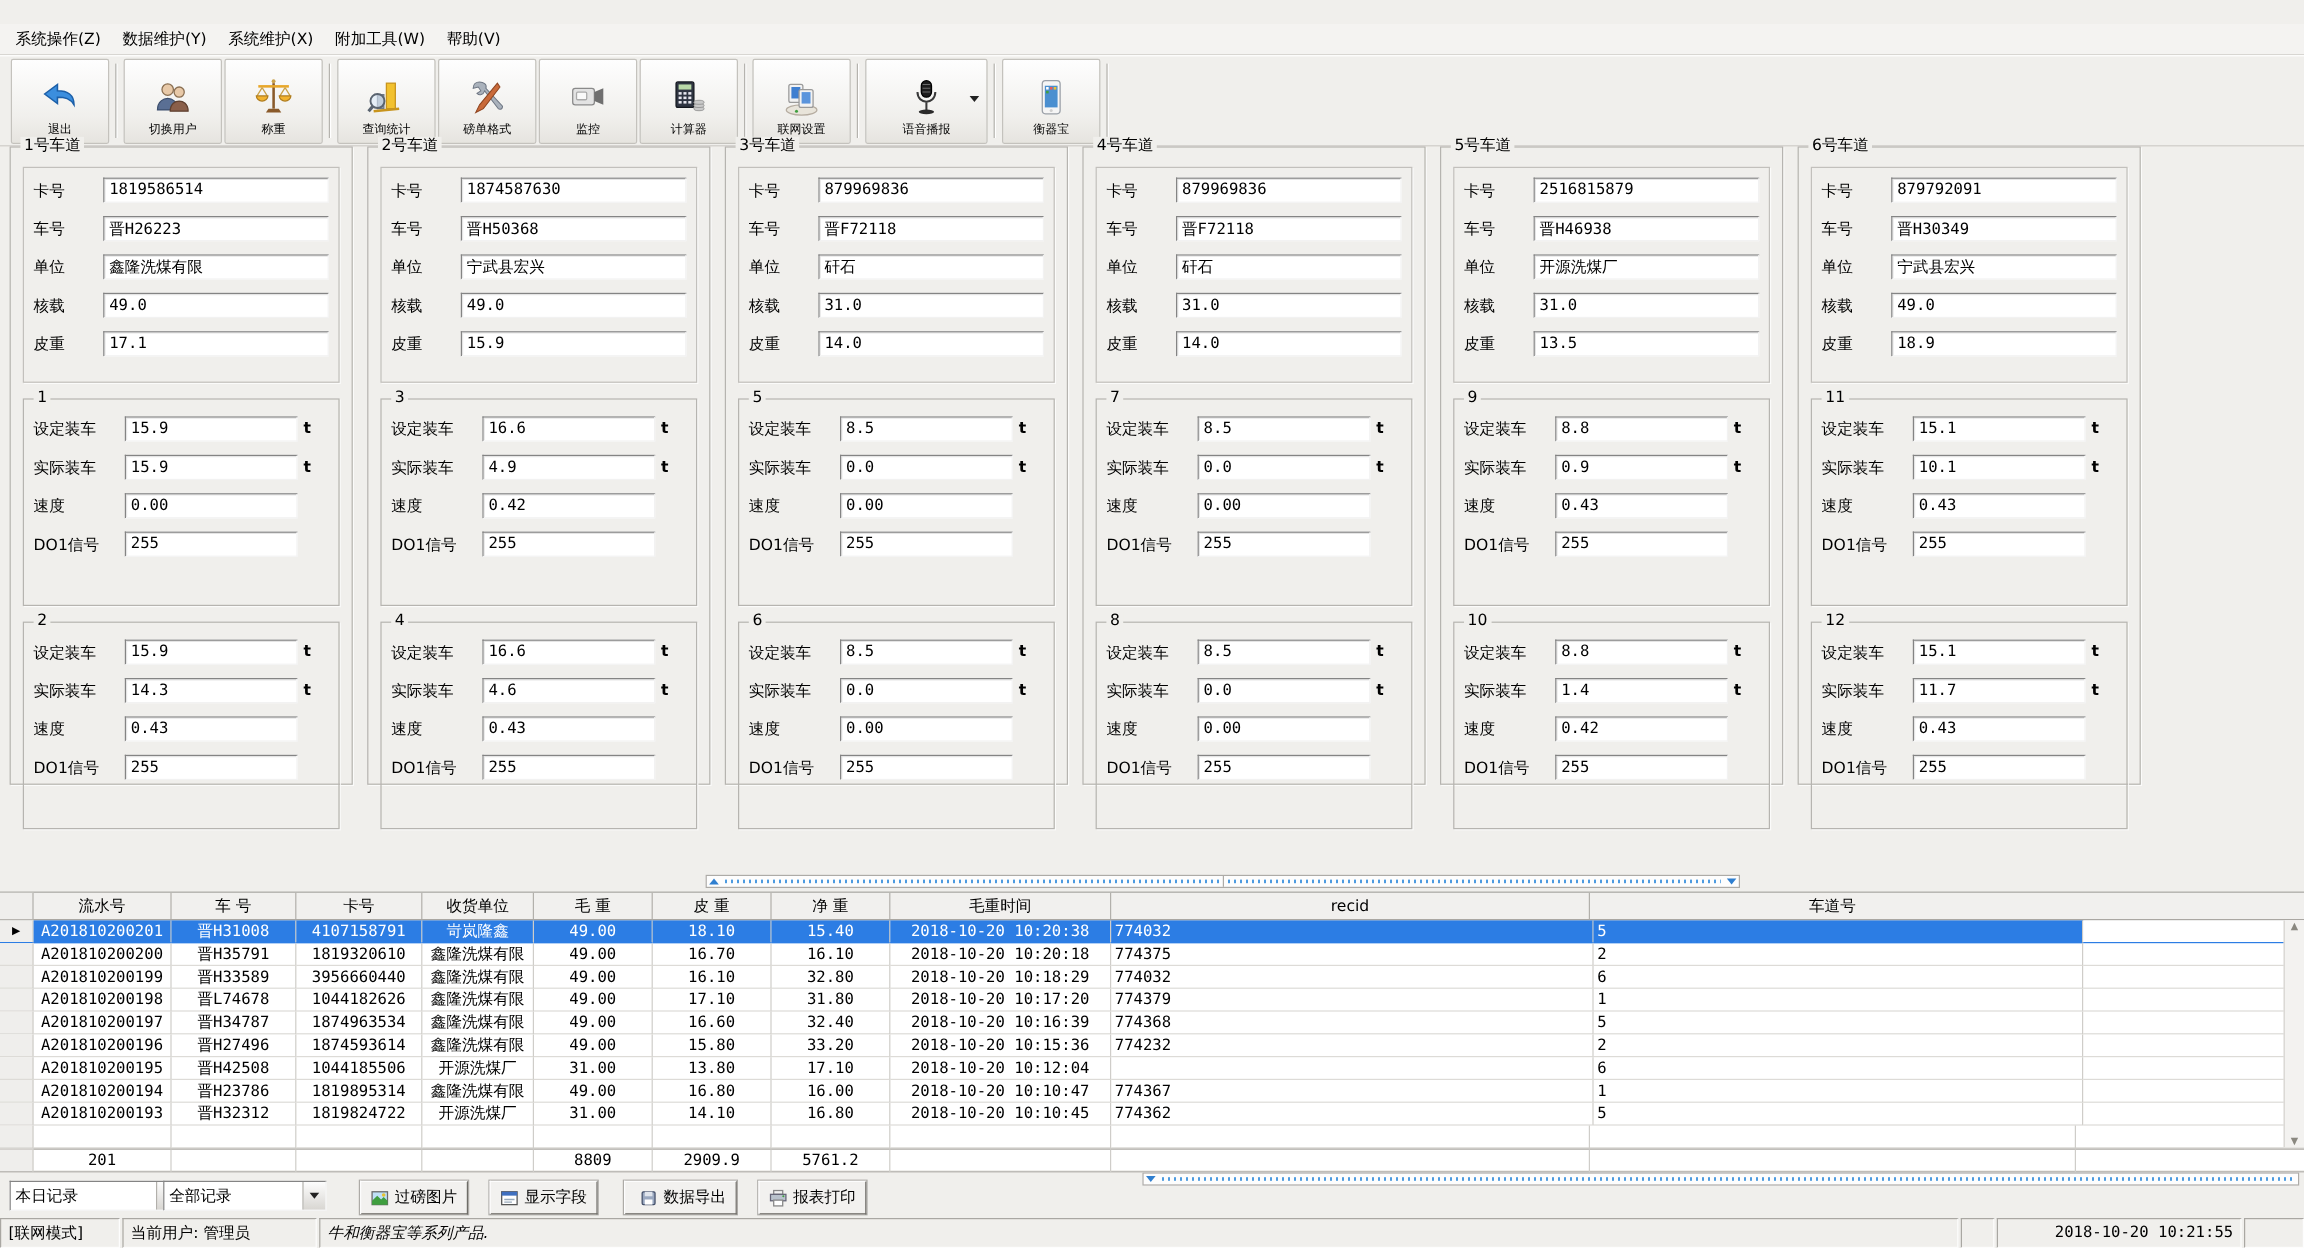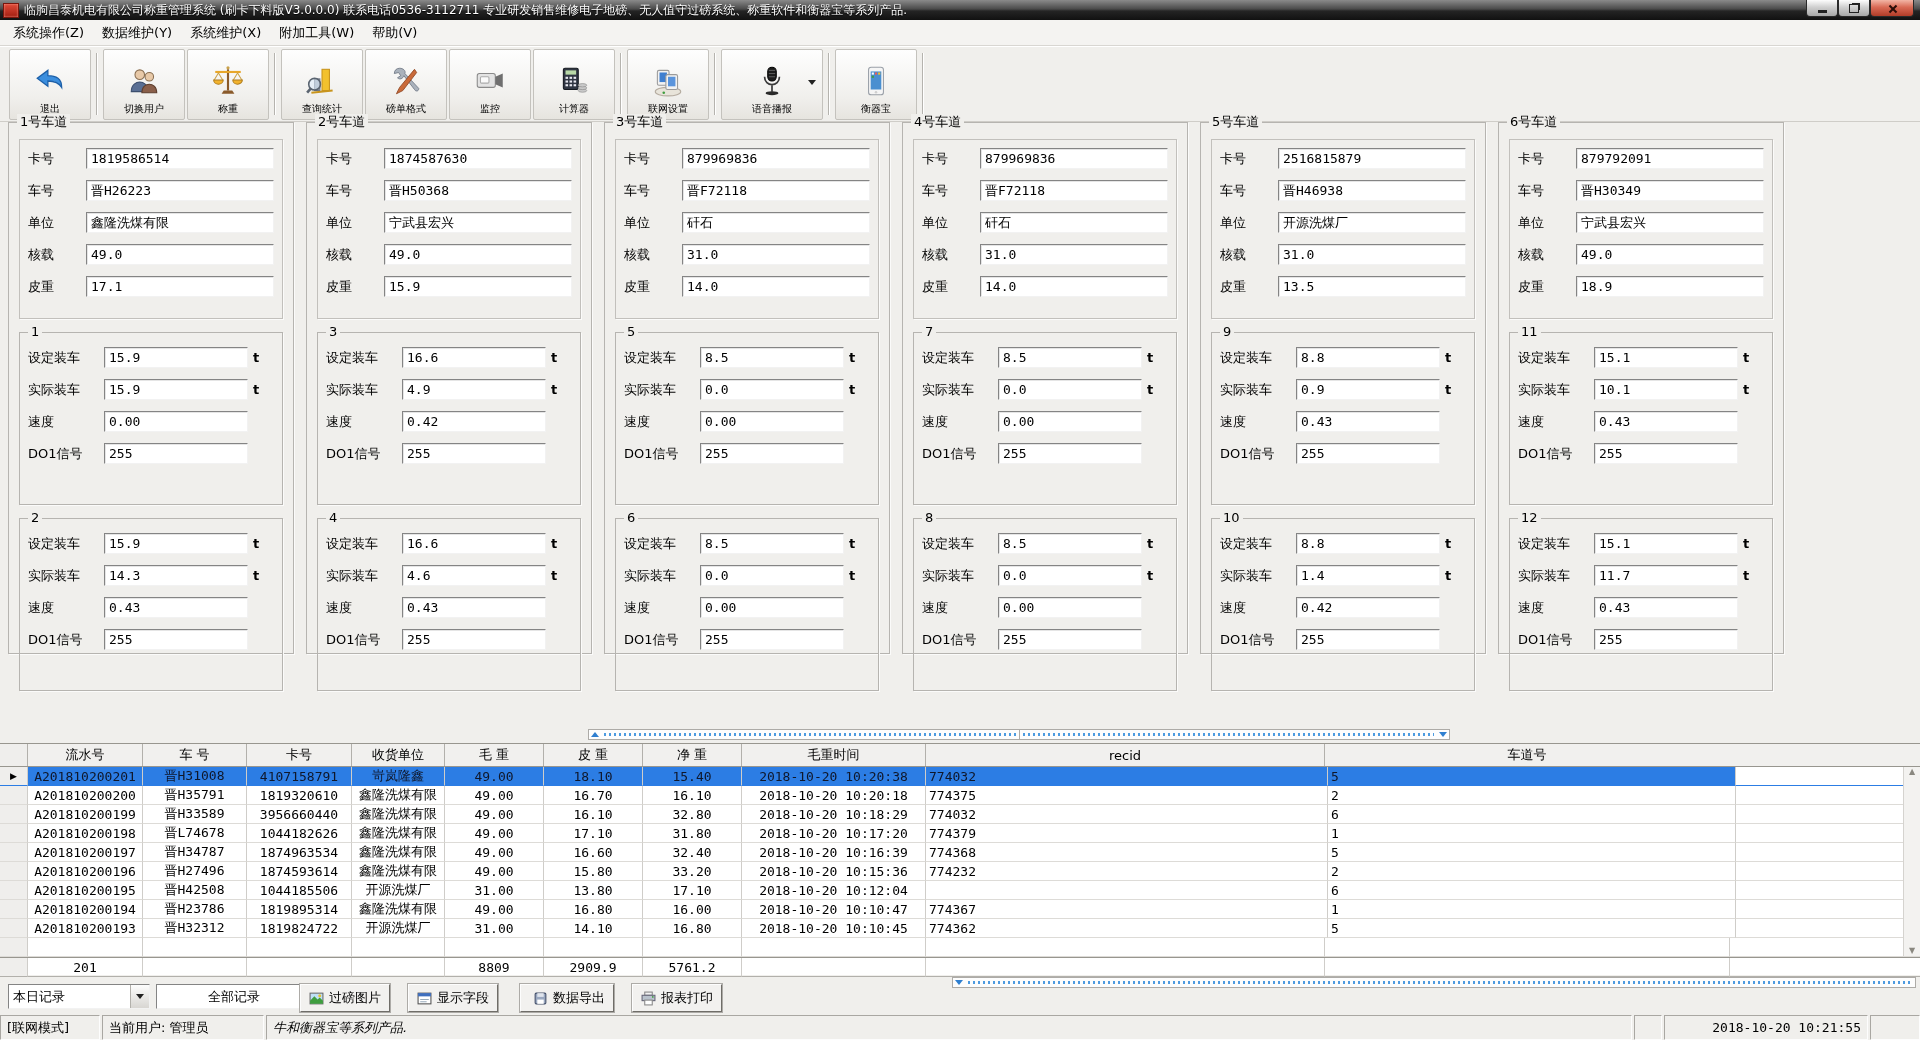--- a/index.html
+++ b/index.html
@@ -74,21 +74,21 @@
   .grid-head .gc{border-right:1px solid #b2b0ab;display:flex;align-items:center;justify-content:center;font-size:13px;}
   .grid-row{height:19px;}
   .grid-row .gc{border-right:1px solid #cfcdc9;border-bottom:1px solid #dddbd7;display:flex;align-items:center;
     justify-content:center;font-size:13px;overflow:hidden;white-space:nowrap;}
   .gc.left{justify-content:flex-start;padding-left:3px;}
   .c-ind{width:27px;flex-shrink:0;background:#efeeec;}
   .c1{width:114px;} .c2{width:103px;} .c3{width:104px;} .c4{width:92px;} .c5{width:98px;}
   .c6{width:98px;} .c7{width:98px;} .c8{width:183px;} .c9{width:398px;} .c10{width:404px;}
   .c-fill{flex:1;border-right:none !important;}
   .grid-head .c-fill,.grid-head .c10{border-right:none;}
-  .grid-row.selected .gc{background:#2c7de4;color:#0f172a;border-bottom-color:#2c7de4;}
+  .grid-row.selected .gc{background:#2c7de4;color:#ffffff;border-bottom-color:#2c7de4;}
   .grid-row.selected .c-ind{background:#efeeec;color:#000;}
   .grid-row.selected .c-ind::after{content:"▶";font-size:9px;}
   .grid-row.selected .c-fill{background:#fff;}
   .totals-row{border-top:1px solid #98968f;}
   .totals-row .gc{border-bottom:1px solid #b2b0ab;}
   .vscroll{position:absolute;top:23px;right:0;width:16px;height:189px;background:#f3f2f0;border-left:1px solid #d5d3cf;
     display:flex;flex-direction:column;justify-content:space-between;align-items:center;}
   .vscroll span{font-size:8px;color:#8a8880;line-height:10px;}
 
   
@@ -107,35 +107,20 @@
   .status-cell{border:1px solid;border-color:#a9a7a2 #fdfdfd #fdfdfd #a9a7a2;margin-right:2px;
     display:flex;align-items:center;padding:0 6px;font-size:13px;white-space:nowrap;overflow:hidden;}
   .sc-mode{width:86px;} .sc-user{width:148px;} .sc-notice{flex:1;font-style:italic;} .sc-tiny{width:14px;}
   .sc-time{width:190px;justify-content:flex-end;} .sc-end{width:36px;margin-right:0;}
 </style>
 </head>
 <body>
 
 <div class="screen">
 
-  <div class="titlebar">
-    <span class="app-icon"></span>
-    <span class="title-text">临朐昌泰机电有限公司称重管理系统 (刷卡下料版V3.0.0.0) 联系电话0536-3112711 专业研发销售维修电子地磅、无人值守过磅系统、称重软件和衡器宝等系列产品.</span>
-    <div class="win-controls">
-      <div class="win-btn">
-          <span class="glyph-min"></span>
-        </div>
-      <div class="win-btn">
-          <span class="glyph-max"></span>
-        </div>
-      <div class="win-btn close">
-          <span class="glyph-close"></span>
-        </div>
-    </div>
-  </div>
 
   <div class="menubar">
     <span class="menu-item">系统操作(Z)</span>
     <span class="menu-item">数据维护(Y)</span>
     <span class="menu-item">系统维护(X)</span>
     <span class="menu-item">附加工具(W)</span>
     <span class="menu-item">帮助(V)</span>
   </div>
 
   <div class="toolbar">
@@ -913,21 +898,21 @@
     <span class="dots"></span>
   </div>
 
   <div class="footerbar">
     <div class="combo" style="left:8px;width:140px;">
       <span class="combo-text">本日记录</span>
       <span class="combo-btn">
           <i></i>
         </span>
     </div>
-    <div class="combo" style="left:156px;width:134px;padding-left:47px;">
+    <div class="combo" style="left:136px;width:134px;">
       <span class="combo-text">全部记录</span>
       <span class="combo-btn">
           <i></i>
         </span>
     </div>
     <div class="fbtn" style="left:300px;">
       <svg width="15" height="15" viewBox="0 0 14 14">
           <rect x="1" y="2" width="12" height="10" fill="#bfe0f7" stroke="#6a6a6a"></rect>
           <path d="M1 9 L5 5 L8 8 L10 6 L13 9 V12 H1 Z" fill="#3f9e3f"></path>
           <circle cx="10" cy="4.5" r="1.4" fill="#e8c332"></circle>

